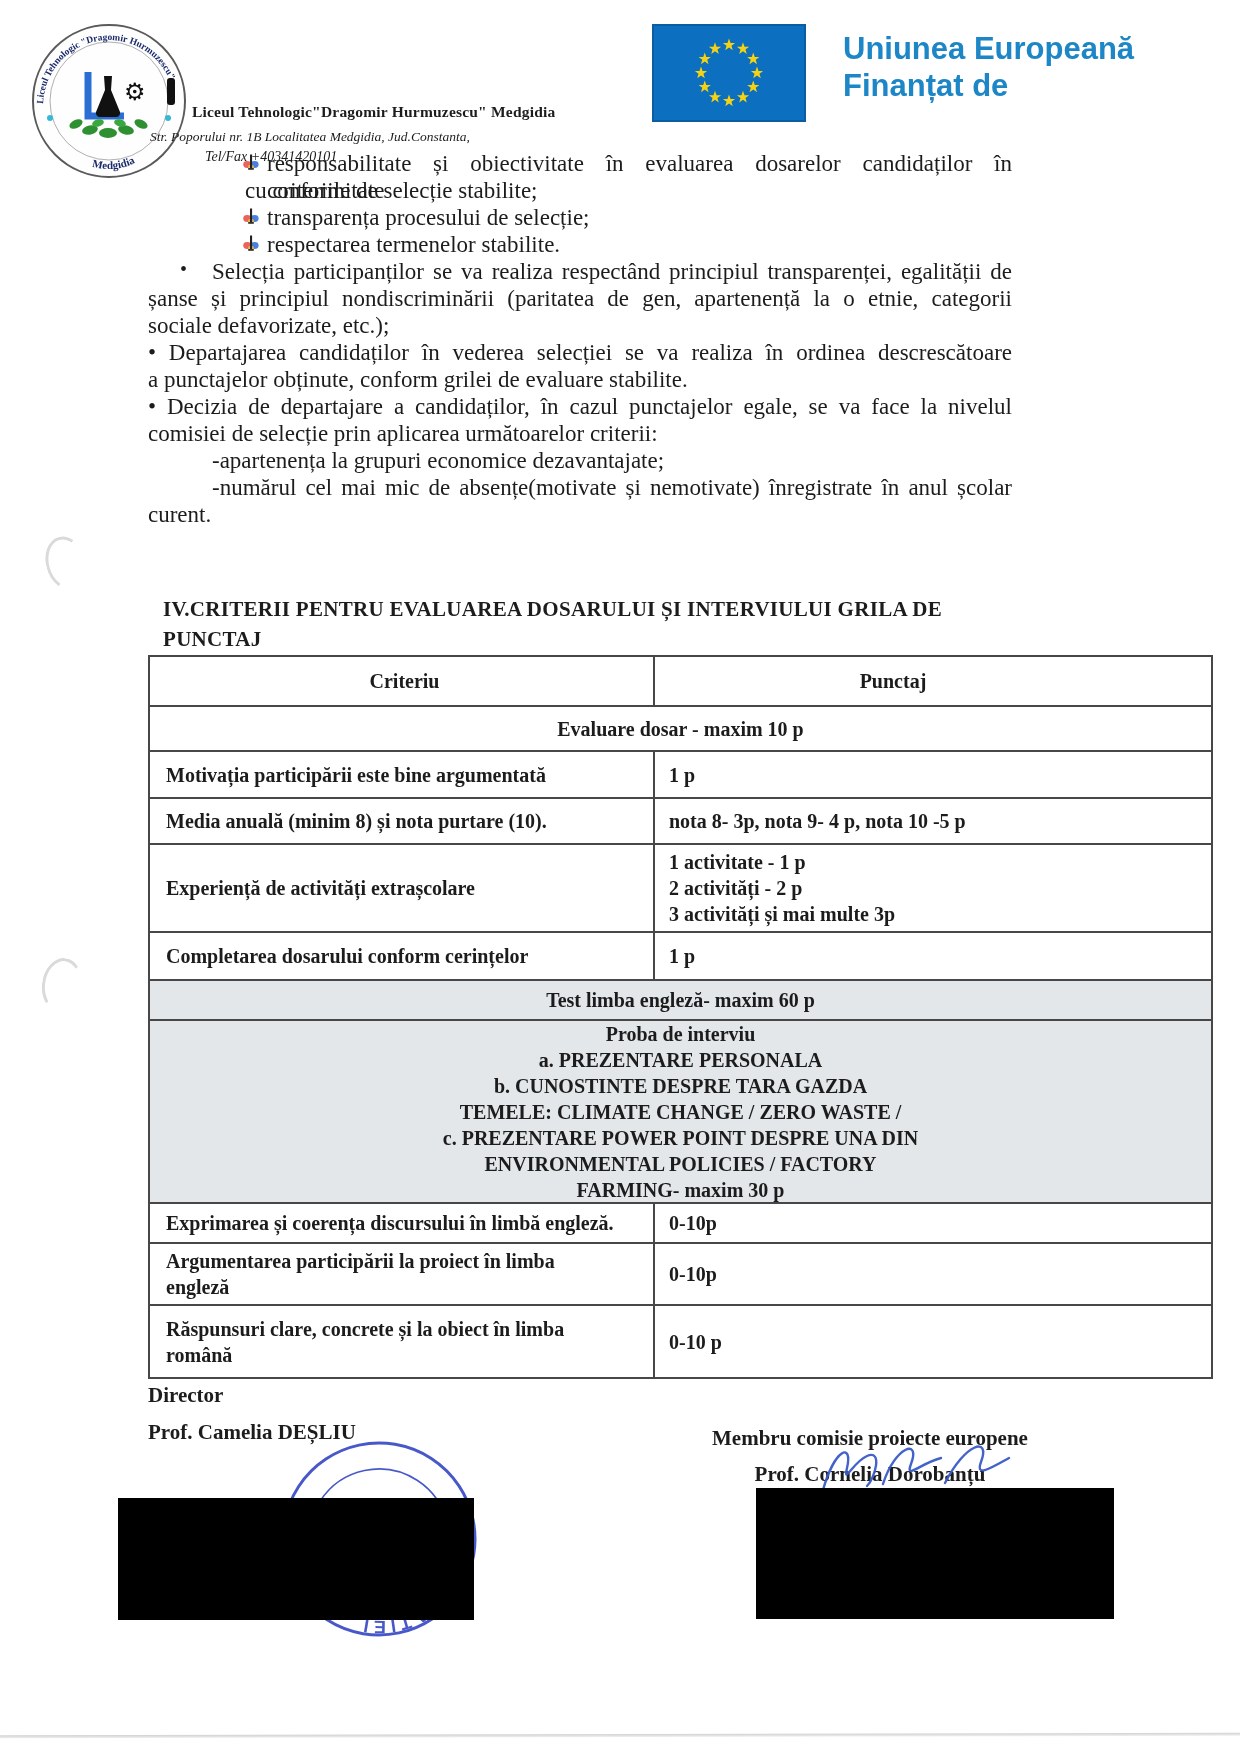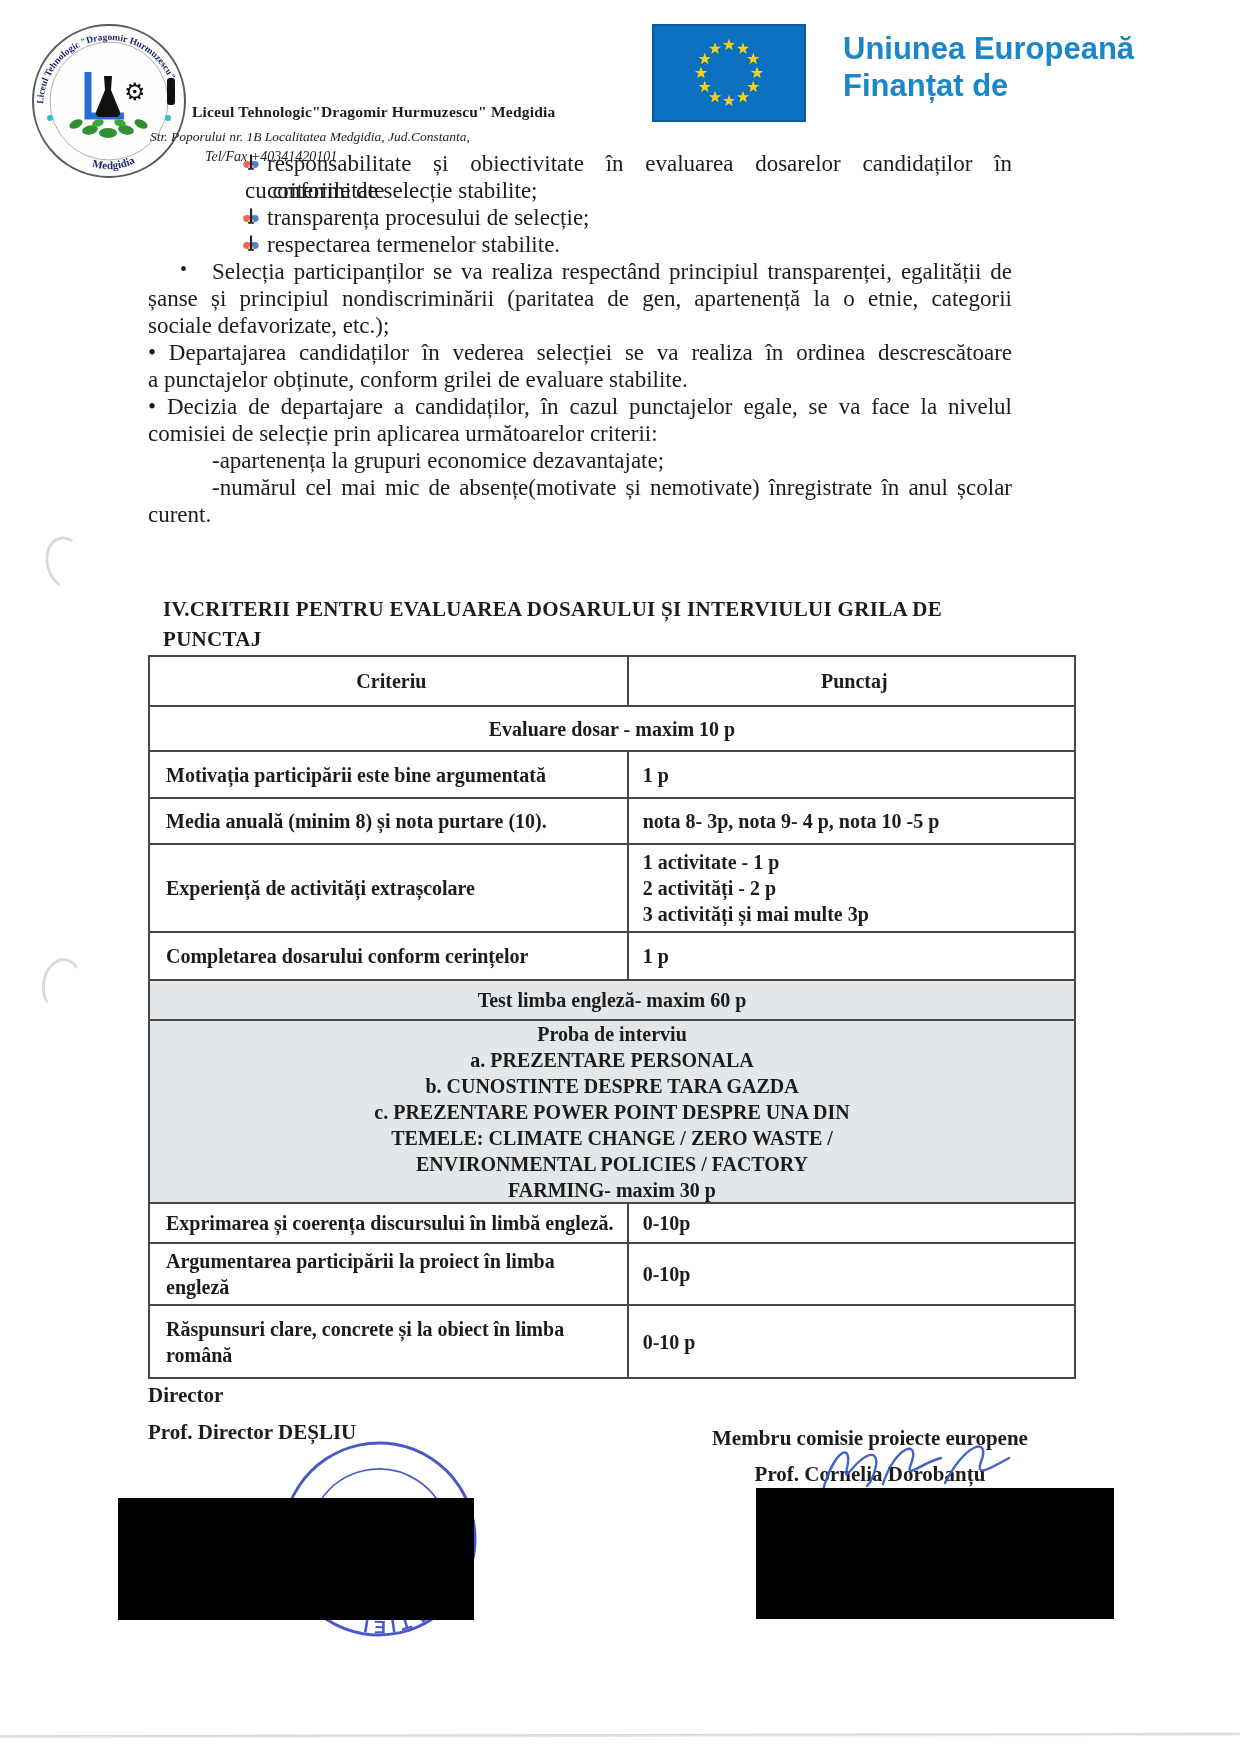--- a/index.html
+++ b/index.html
@@ -12,21 +12,21 @@
   .school-tel{font-style:italic;font-size:14px;}
   .eu-text{font-family:"Liberation Sans","DejaVu Sans",sans-serif;font-weight:bold;font-size:31px;line-height:37px;}
   
   .bline{position:absolute;font-size:23px;line-height:27px;white-space:nowrap;}
   .bline.just{white-space:normal;text-align:justify;text-align-last:justify;}
   .bullet-dot{position:absolute;font-size:20px;}
   .anchor-ic{position:absolute;width:16px;height:19px;}
   
   .heading{font-weight:bold;font-size:21px;letter-spacing:.3px;white-space:nowrap;}
   
-  #crit-table{position:absolute;left:148px;top:655px;width:928px;border:2.5px solid #474747;box-sizing:border-box;}
+  #crit-table{position:absolute;left:148px;top:655px;width:1065px;border:2.5px solid #474747;box-sizing:border-box;}
   .trow{display:flex;box-sizing:border-box;border-top:2px solid #474747;}
   .trow:first-child{border-top:none;}
   .tcell{box-sizing:border-box;display:flex;flex-direction:column;justify-content:center;
          font-weight:bold;font-size:20px;line-height:26px;}
   .tcell.left{width:505px;border-right:2px solid #474747;padding:2px 10px 2px 16px;}
   .tcell.right{width:470px;padding:2px 8px 2px 14px;}
   .tcell.center{width:100%;text-align:center;padding:2px 6px;}
   .trow.shaded{background:#e3e7e9;}
   .trow.header .tcell{text-align:center;}
   
@@ -193,22 +193,22 @@
       <div class="trow shaded" style="height: 40px; background: rgb(227, 231, 233);">
         <div class="tcell center">
           <div>Test limba engleză- maxim 60 p</div>
         </div>
       </div>
       <div class="trow shaded" style="height: 183px; background: rgb(227, 231, 233);">
         <div class="tcell center">
           <div>Proba de interviu</div>
           <div>a.   PREZENTARE PERSONALA</div>
           <div>b.   CUNOSTINTE DESPRE TARA GAZDA</div>
+          <div>TEMELE: CLIMATE CHANGE / ZERO WASTE /</div>
           <div>c.   PREZENTARE POWER POINT DESPRE UNA DIN</div>
-          <div>TEMELE: CLIMATE CHANGE / ZERO WASTE /</div>
           <div>ENVIRONMENTAL POLICIES / FACTORY</div>
           <div>FARMING- maxim 30 p</div>
         </div>
       </div>
       <div class="trow" style="height: 40px;">
         <div class="tcell left">
           <div>Exprimarea și coerența discursului în limbă engleză.</div>
         </div>
         <div class="tcell right">
           <div>0-10p</div>
@@ -231,21 +231,21 @@
         <div class="tcell right">
           <div>0-10 p</div>
         </div>
       </div>
     </div>
 
   <div class="scan-arc" style="left:46px;top:536px;width:34px;height:48px;transform:rotate(-16deg);"></div>
   <div class="scan-arc" style="left:42px;top:958px;width:34px;height:48px;transform:rotate(8deg);"></div>
 
   <div class="abs sig-title" style="left:148px;top:1383px;">Director</div>
-  <div class="abs sig-title" style="left:148px;top:1420px;z-index:2;">Prof. Director DEȘLIU</div>
+  <div class="abs sig-title" style="left:148px;top:1420px;z-index:2;">Prof. Camelia DEȘLIU</div>
 
   <div class="abs sig-title" style="left:620px;top:1426px;width:500px;text-align:center;">Membru comisie proiecte europene</div>
   <div class="abs sig-title" style="left:620px;top:1462px;width:500px;text-align:center;z-index:1;">Prof. Cornelia Dorobanțu</div>
 
   <svg class="abs" style="left:278px;top:1438px;z-index:1;" width="202" height="202" viewBox="0 0 202 202">
     <g transform="rotate(168 101 101)" opacity="0.9">
       <circle cx="101" cy="101" r="96" fill="none" stroke="#3547c4" stroke-width="3"></circle>
       <circle cx="101" cy="101" r="70" fill="none" stroke="#3547c4" stroke-width="1.6"></circle>
       <defs>
         <path id="stampOuter" d="M101,101 m-82,0 a82,82 0 1,1 164,0 a82,82 0 1,1 -164,0"></path>

